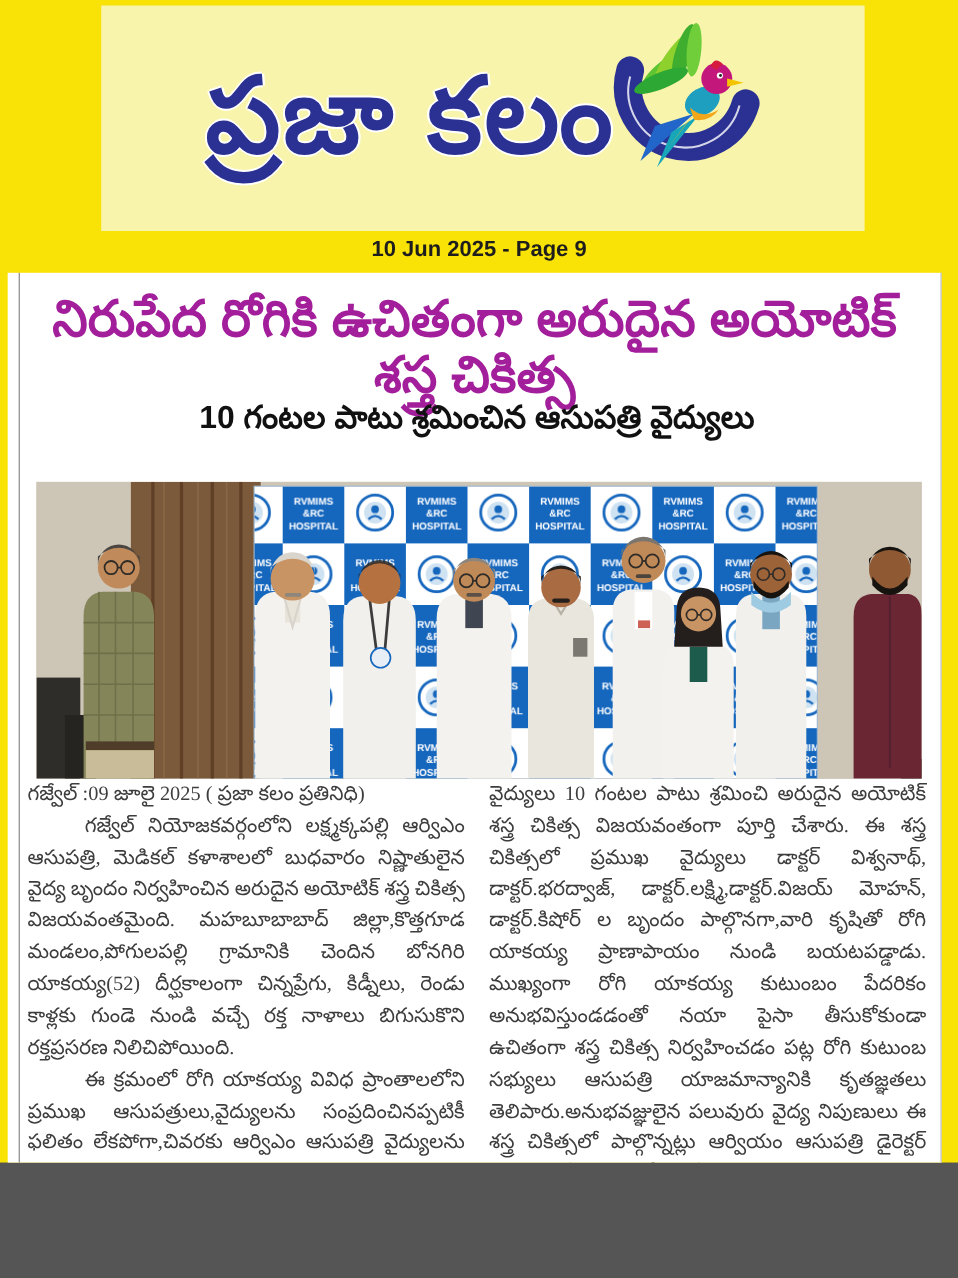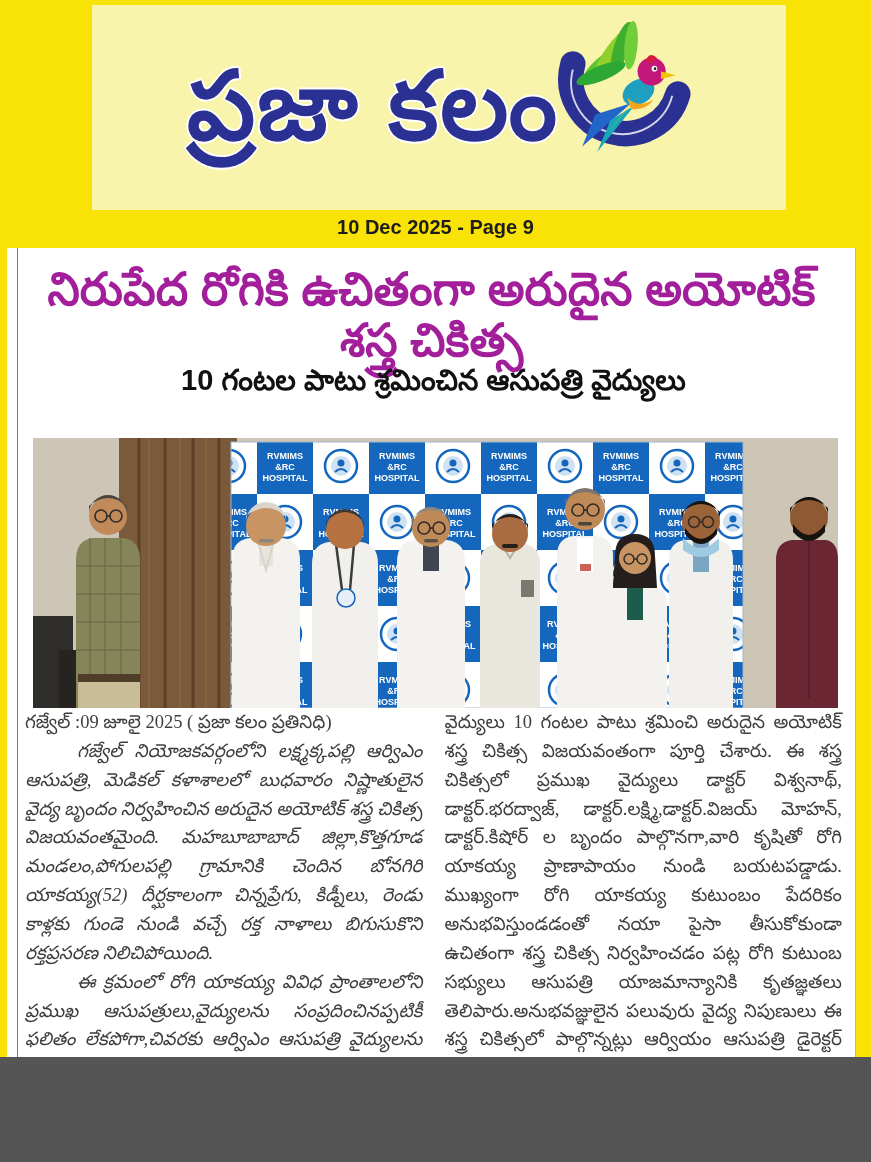--- a/index.html
+++ b/index.html
@@ -48,21 +48,21 @@
     position:absolute;left:26px;top:190px;width:805px;height:270px;overflow:hidden;background:#cdc5b6;
   }
   .article{
     position:absolute;left:18px;right:14px;top:460px;bottom:6px;
     display:flex;gap:22px;
     font-family:"Liberation Serif","DejaVu Serif",serif;
     font-size:18.5px;line-height:1.56;color:#3d3d3d;text-align:justify;
   }
   .article .col{flex:1;min-width:0;}
   .article p{margin:0;}
-  .col-left p.indented{text-indent:52px;font-style:italic;}
+  .col-left p.indented{text-indent:52px;}
 </style>
 </head>
 <body>
 
 <div class="page">
 
   <div class="logo-panel">
     <div class="logo-row">
       <span class="logo-text">ప్రజా కలం</span>
       <span class="bird-wrap">
@@ -89,21 +89,21 @@
           <circle cx="118" cy="52" r="15" fill="#c4177c"></circle>
           <path d="M112,40 Q116,30 124,38 Q120,40 118,44 Z" fill="#d61b3e"></path>
           <path d="M128,52 L144,56 L128,60 Z" fill="#f5c400"></path>
           <circle cx="121" cy="49" r="3" fill="#ffffff"></circle>
           <circle cx="121.6" cy="49" r="1.4" fill="#222222"></circle>
         </svg>
       </span>
     </div>
   </div>
 
-  <div class="dateline">10 Dec 2025 - Page 9</div>
+  <div class="dateline">10 Jun 2025 - Page 9</div>
 
   <div class="content">
     <div class="rule-left"></div>
     <div class="rule-right"></div>
 
     <h1 class="headline">నిరుపేద రోగికి ఉచితంగా అరుదైన అయోటిక్ శస్త్ర చికిత్స</h1>
     <h2 class="subheadline">10 గంటల పాటు శ్రమించిన ఆసుపత్రి వైద్యులు</h2>
 
     <div class="photo">
       <svg viewBox="0 0 805 270" width="805" height="270">

